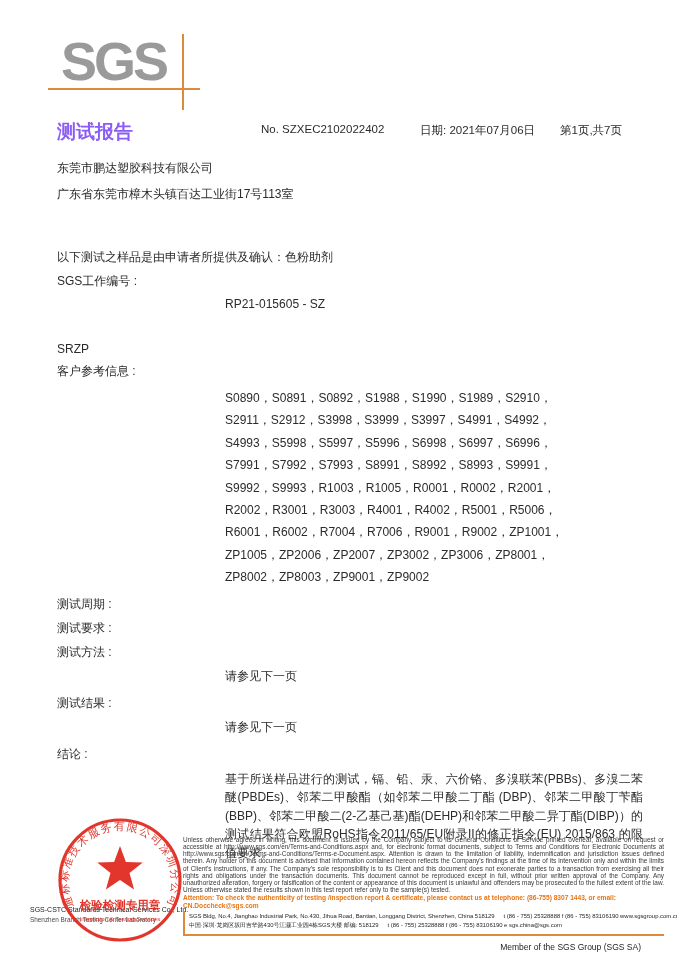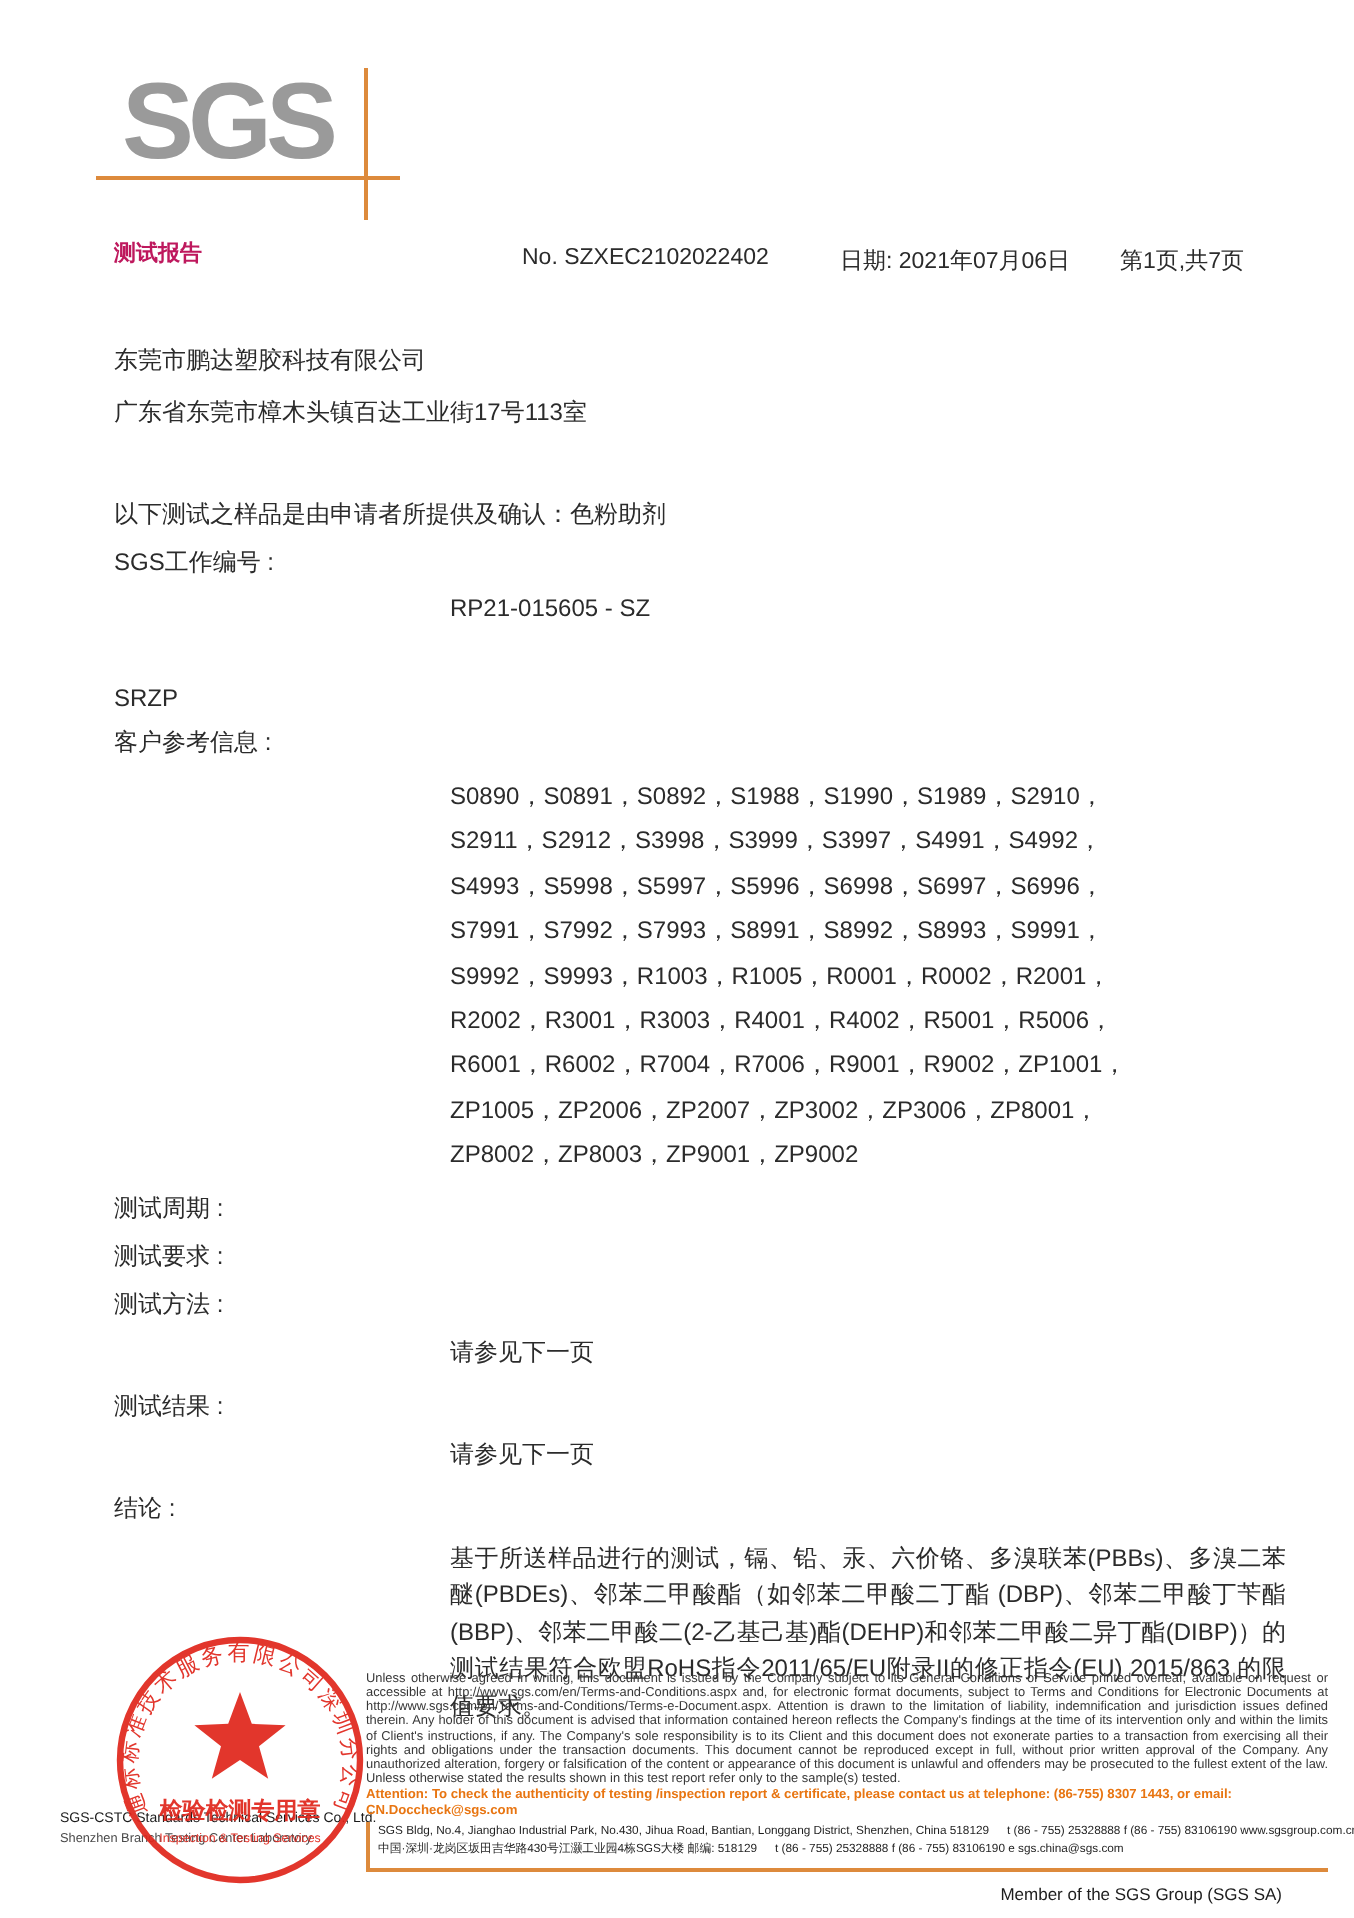--- a/index.html
+++ b/index.html
@@ -14,26 +14,26 @@
   .logo-wrap { position:absolute; left:55px; top:28px; width:160px; height:80px; }
   .logo-text {
     position:absolute; left:6px; top:2px;
     font-size:54px; font-weight:800; letter-spacing:-3px;
     color:#9a9a9a; font-family:"Liberation Sans","DejaVu Sans",sans-serif;
   }
   .logo-hline { position:absolute; left:-7px; top:60px; width:152px; height:2px; background:#dd8a3c; }
   .logo-vline { position:absolute; left:127px; top:6px; width:2px; height:76px; background:#dd8a3c; }
   
   .hdr { position:absolute; left:57px; right:20px; top:119px; height:22px; }
-  .hdr-title { position:absolute; left:0; top:0; font-size:11px; font-weight:bold; color:#be185d; }
+  .hdr-title { position:absolute; left:0; top:0; font-size:19px; font-weight:bold; color:#8b5cf6; }
   .hdr-no { position:absolute; left:160px; top:4px; font-size:11.5px;padding-left:44px; }
   .hdr-date { position:absolute; left:363px; top:4px; font-size:11.5px; }
   .hdr-page { position:absolute; left:503px; top:4px; font-size:11.5px; }
   
-  .applicant { position:absolute; left:57px; top:167px; font-size:12px; line-height:26px; }
+  .applicant { position:absolute; left:57px; top:155px; font-size:12px; line-height:26px; }
   
   .stmt { position:absolute; left:57px; top:249px; font-size:12px; }
   
   .fields { position:absolute; left:57px; top:273px; right:34px; }
   .frow { display:flex; align-items:flex-start; font-size:12px; margin-bottom:7px; }
   .frow .lbl { width:168px; flex:0 0 168px; }
   .frow .val { flex:1;margin-top:24px; }
   .pre { white-space:pre-line; }
   .val-list { line-height:22.4px; }
   .gap-lg { margin-top:10px; }

